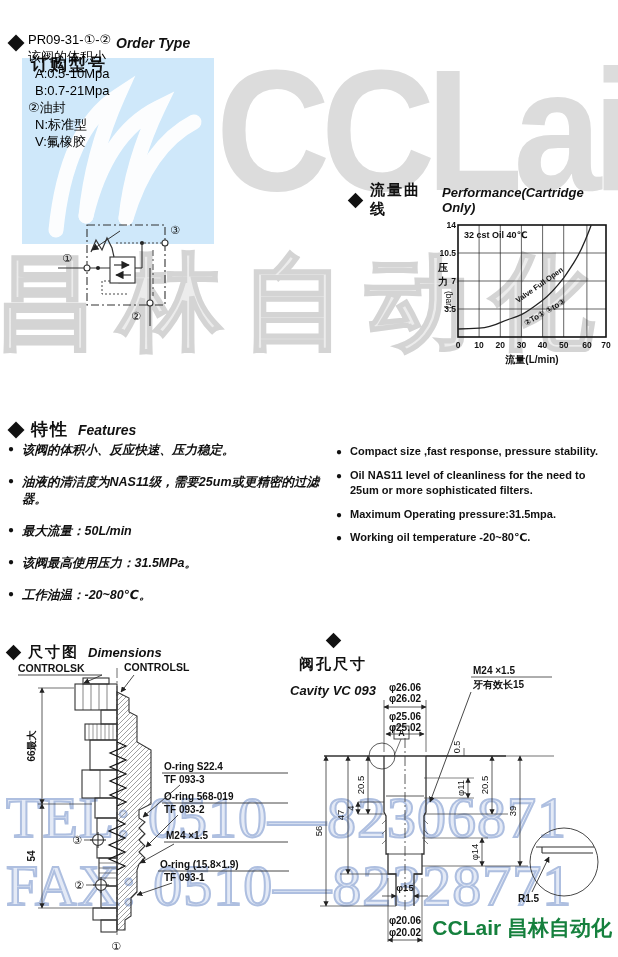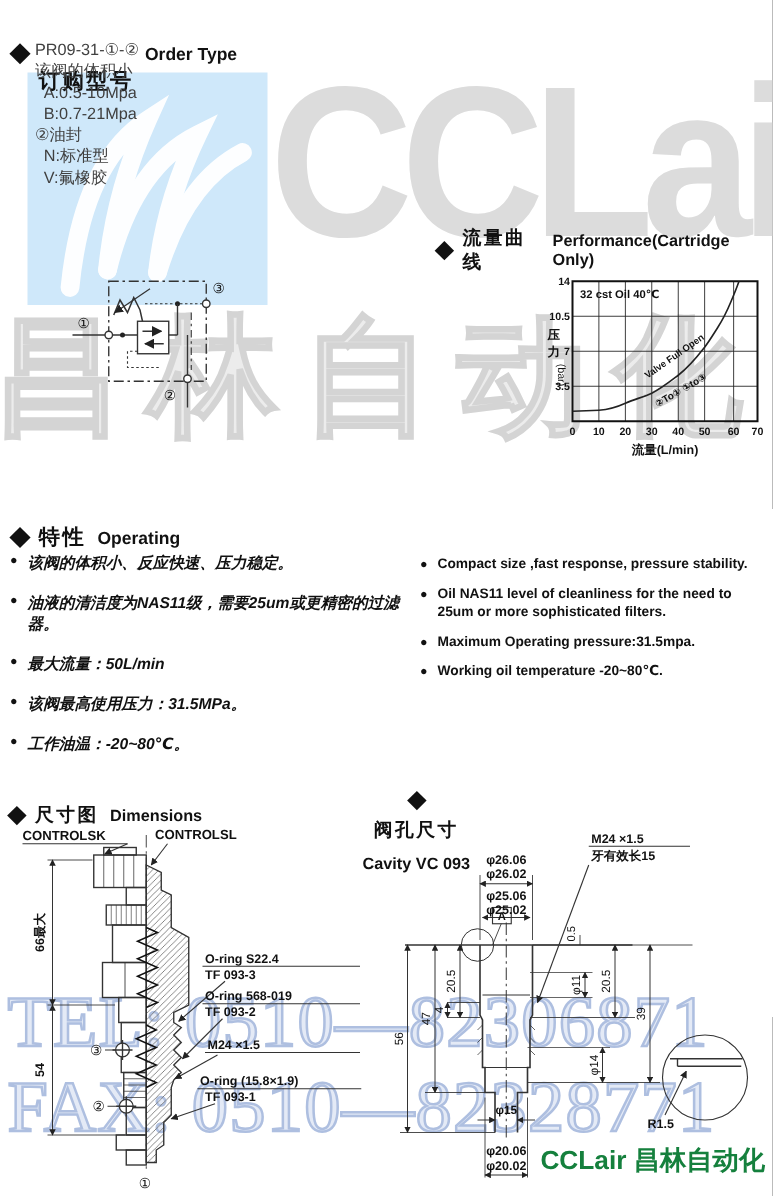--- a/index.html
+++ b/index.html
@@ -17,24 +17,24 @@
           color:#e4eaf6;-webkit-text-stroke:2px #aebfe0;letter-spacing:1px;}
   .wm-fax{left:6px;top:852px;font-family:"Liberation Serif","DejaVu Serif",serif;font-size:58px;
           color:#e4eaf6;-webkit-text-stroke:2px #aebfe0;letter-spacing:1px;}
 
   .z1{position:absolute;z-index:1;}
 
   
   .sec-head{position:absolute;z-index:1;display:flex;align-items:center;gap:9px;}
   .diamond{width:12px;height:12px;background:#111;transform:rotate(45deg);flex:0 0 auto;}
   .h-cn{font-weight:bold;letter-spacing:2px;}
-  .h-en{font-weight:bold;}
-
-  
-  .order-block{position:absolute;left:28px;top:31px;z-index:1;font-size:13px;line-height:17px;color:#404040;}
+  .h-en{font-weight:bold;font-style:italic;}
+
+  
+  .order-block{position:absolute;left:28px;top:31px;z-index:1;font-size:13px;line-height:17px;color:#000000;}
   .order-block .indent{padding-left:7px;}
 
   
   ul.feat{list-style:none;margin:0;padding:0;position:absolute;z-index:1;}
   .feat li{position:relative;padding-left:14px;font-weight:bold;}
   .feat li::before{content:"●";position:absolute;left:0;top:1px;font-size:10px;}
   .feat-cn{left:8px;top:442px;width:328px;}
   .feat-cn li{font-size:12.5px;margin-bottom:15px;font-style:italic;}
   .feat-en{left:336px;top:444px;width:278px;}
   .feat-en li{font-size:11px;line-height:1.42;margin-bottom:8px;}
@@ -153,21 +153,21 @@
     </g>
     <text x="8" y="56" font-size="10" font-weight="bold">压</text>
     <text x="8" y="70" font-size="10" font-weight="bold">力</text>
     <text font-size="8.5" transform="translate(16,76) rotate(90)">(bar)</text>
     <text x="102" y="148" font-size="10" font-weight="bold" text-anchor="middle">流量(L/min)</text>
   </svg>
 
   <div class="sec-head" style="left:10px;top:418px;">
     <span class="diamond"></span>
     <span class="h-cn" style="font-size:17px;">特性</span>
-    <span class="h-en" style="font-size:14px;">Operating</span>
+    <span class="h-en" style="font-size:14px;">Features</span>
   </div>
   <ul class="feat feat-cn">
     <li>该阀的体积小、反应快速、压力稳定。</li>
     <li>油液的清洁度为NAS11级，需要25um或更精密的过滤器。</li>
     <li>最大流量：50L/min</li>
     <li>该阀最高使用压力：31.5MPa。</li>
     <li>工作油温：-20~80℃。</li>
   </ul>
   <ul class="feat feat-en">
     <li>Compact size ,fast response, pressure stability.</li>

